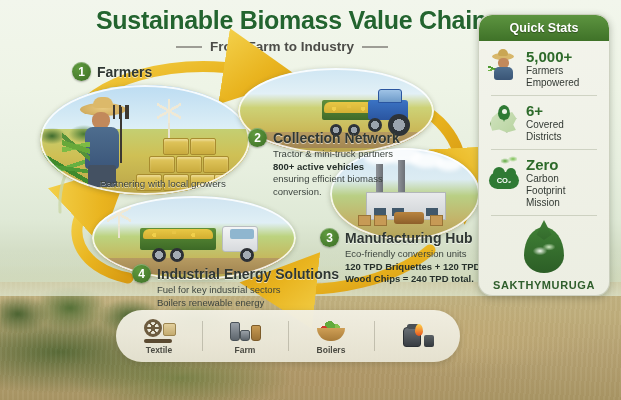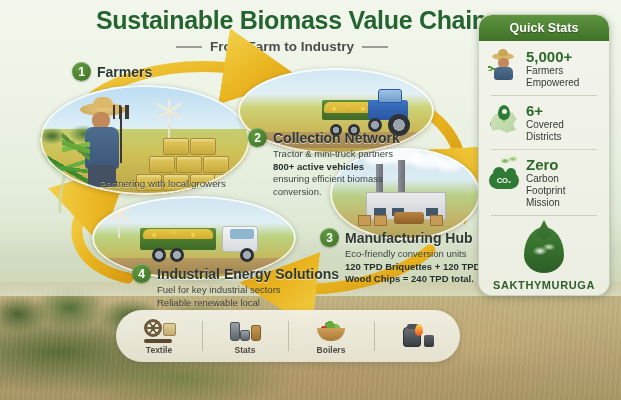--- a/index.html
+++ b/index.html
@@ -429,40 +429,40 @@
     </div>
   </div>
 
   <div class="step" style="left:132px;top:264px">
     <div class="step-head">
       <div class="badge">4</div>
       <div class="step-title">Industrial Energy Solutions</div>
     </div>
     <div class="step-lines">
       <div class="step-line">Fuel for key industrial sectors</div>
-      <div class="step-line">Reliable renewable local</div>
+      <div class="step-line">Boilers renewable energy</div>
     </div>
   </div>
 
   <div class="sectors">
     <div class="sector">
       <div class="sector-ico">
         <span class="ic-wheel"></span>
           <span class="ic-spool"></span>
           <span class="ic-base"></span>
       </div>
       <div class="sector-label">Textile</div>
     </div>
     <div class="sector">
       <div class="sector-ico">
         <span class="ic-pot" style="left:2px;bottom:2px;height:19px"></span>
         <span class="ic-pot" style="left:12px;bottom:2px;height:11px"></span>
         <span class="ic-mug"></span>
       </div>
-      <div class="sector-label">Stats</div>
+      <div class="sector-label">Farm</div>
     </div>
     <div class="sector">
       <div class="sector-ico">
         <span class="ic-veg"></span>
           <span class="ic-bowl"></span>
       </div>
       <div class="sector-label">Boilers</div>
     </div>
     <div class="sector">
       <div class="sector-ico">

